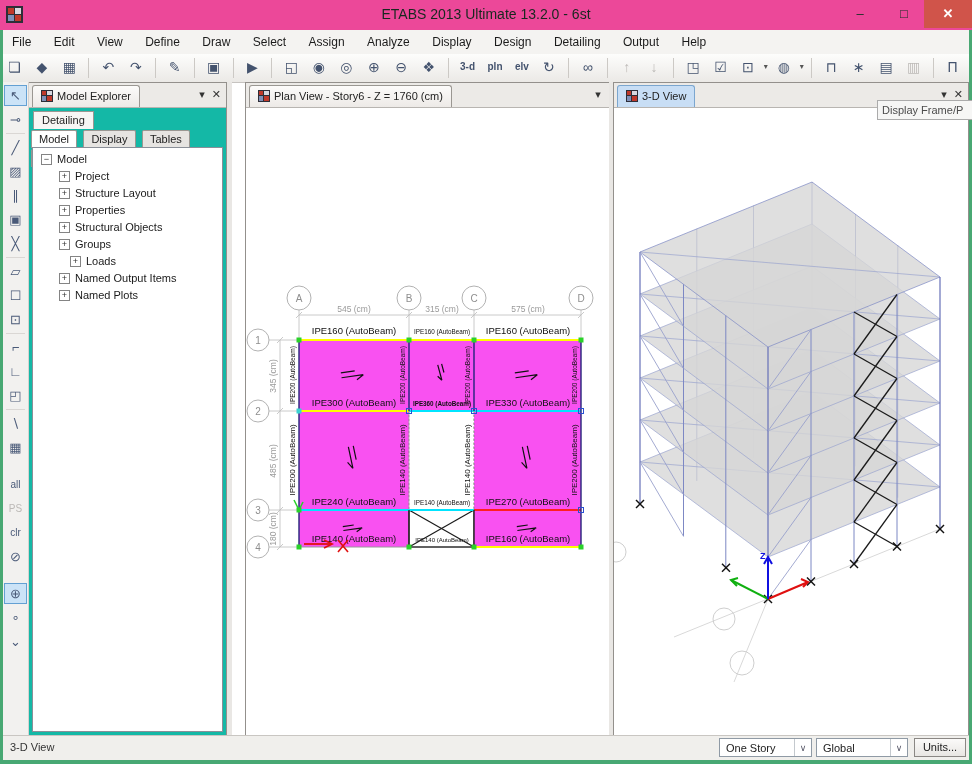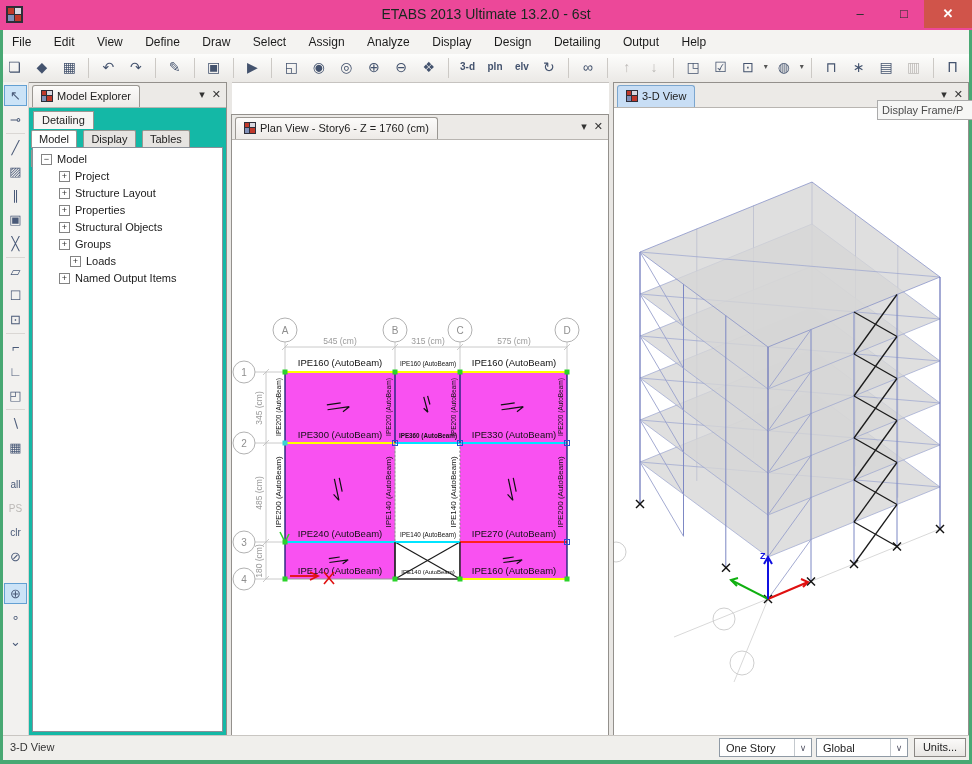--- a/index.html
+++ b/index.html
@@ -33,21 +33,21 @@
        border-right:1px solid #d5d2cf;text-align:center;z-index:5;}
   .lbtn{display:block;width:21px;height:21px;margin:3px auto 3px;line-height:21px;font-size:13px;color:#4a5a78;}
   .lbtn.txt{font-size:10px;}
   .lbtn.disabled{color:#bcb9b6;}
   .lbtn.active{background:#cbe3f7;border:1px solid #63a0d3;height:19px;line-height:19px;}
   .lsep{display:block;height:1px;background:#dad7d4;margin:1px 3px;}
   .lgap{display:block;height:10px;}
   
   .panel{position:absolute;top:82px;bottom:28px;border:1px solid #93908c;background:#fff;box-sizing:border-box;}
   .panel-explorer{left:28px;width:199px;background:#14b8a6;}
-  .panel-plan{left:231px;width:378px;margin-top:32px;}
+  .panel-plan{left:245px;width:378px;}
   .panel-3d{left:613px;width:356px;}
   .splitter{position:absolute;top:82px;bottom:28px;width:5px;background:#e9e7e4;}
   .phead{position:absolute;left:0;right:0;top:0;height:24px;background:#eceae7;border-bottom:1px solid #b8b5b1;}
   .ptab{position:absolute;left:3px;top:2px;height:21px;padding:0 8px;background:linear-gradient(#fcfbfa,#edeae7);
         border:1px solid #9a9792;border-bottom:none;border-radius:3px 3px 0 0;font-size:11px;line-height:21px;color:#222;white-space:nowrap;}
   .ptab.blue{background:#c8def5;border-color:#7ba6cf;}
   .mini{display:inline-block;vertical-align:-2px;margin-right:4px;}
   .pctl{position:absolute;right:5px;top:5px;font-size:11px;color:#333;}
   .pctl span{margin-left:7px;}
   .pcanvas{position:absolute;left:0;top:24px;}
@@ -221,20 +221,21 @@
   </div>
   <div class="tree">
     <div class="trow" style="padding-left:8px"><span class="tw">−</span><span>Model</span></div>
     <div class="trow" style="padding-left:26px"><span class="tw">+</span><span>Project</span></div>
     <div class="trow" style="padding-left:26px"><span class="tw">+</span><span>Structure Layout</span></div>
     <div class="trow" style="padding-left:26px"><span class="tw">+</span><span>Properties</span></div>
     <div class="trow" style="padding-left:26px"><span class="tw">+</span><span>Structural Objects</span></div>
     <div class="trow" style="padding-left:26px"><span class="tw">+</span><span>Groups</span></div>
     <div class="trow" style="padding-left:37px"><span class="tw">+</span><span>Loads</span></div>
     <div class="trow" style="padding-left:26px"><span class="tw">+</span><span>Named Output Items</span></div>
+    <div class="trow" style="padding-left:26px"><span class="tw">+</span><span>Named Plots</span></div>
   </div>
 </div>
 <div class="splitter" style="left:227px"></div>
 
 <div class="panel panel-plan">
   <div class="phead">
     <span class="ptab"><span class="mini"><svg width="12" height="12">
             <rect width="12" height="12" fill="#2e2e38"></rect>
             <rect x="1" y="1" width="4" height="4" fill="#c0392b"></rect>
             <rect x="6" y="1" width="5" height="4" fill="#d8d8e0"></rect>

